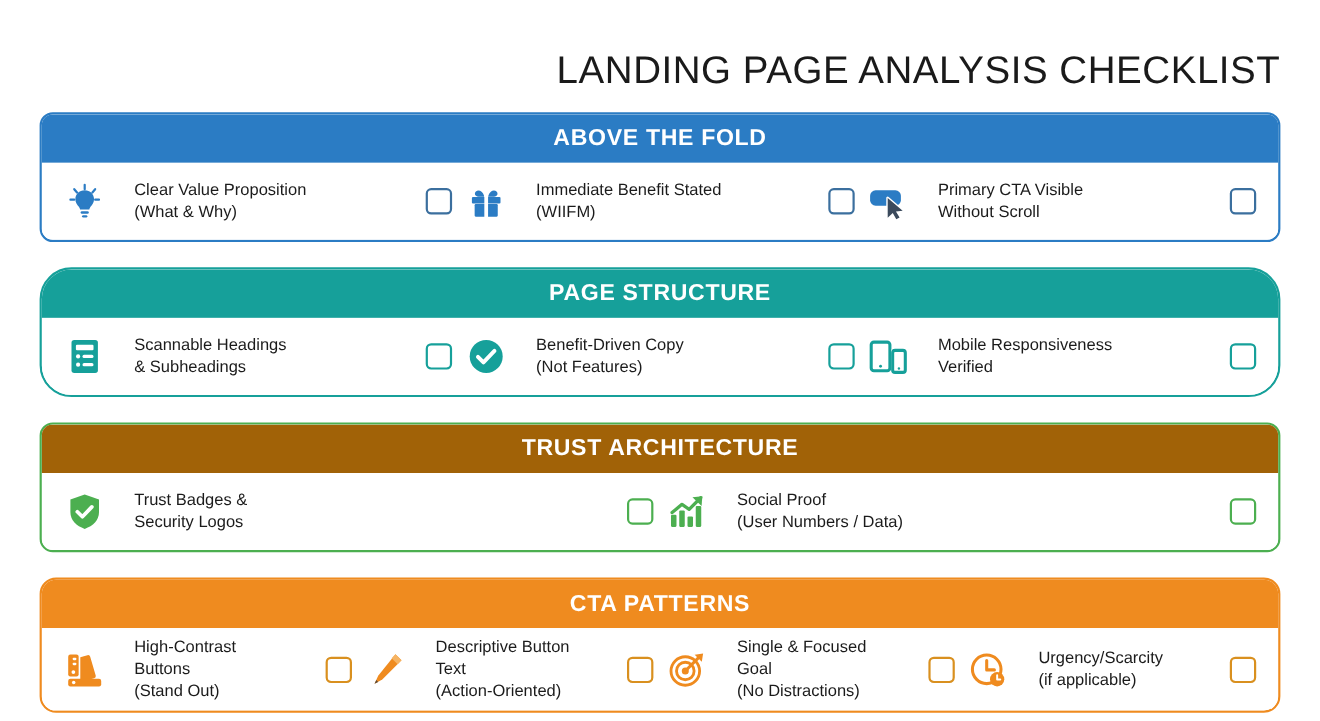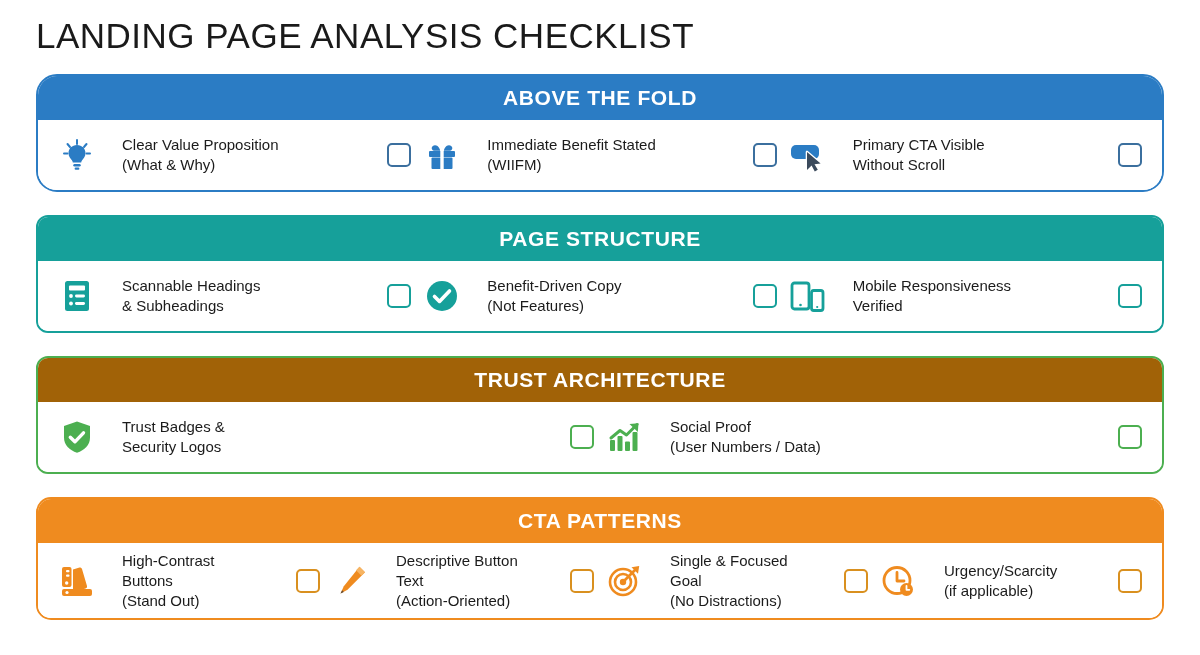--- a/index.html
+++ b/index.html
@@ -5,26 +5,26 @@
   * { box-sizing: border-box; margin: 0; padding: 0; }
   body {
     width: 1200px; height: 655px;
     background: #ffffff;
     font-family: "Liberation Sans", sans-serif;
     overflow: hidden;
   }
   .page { width: 1200px; height: 655px; position: relative; padding: 0 36px; }
 
   .page-title {
-    text-align: left;
+    text-align: right;
     font-size: 35px;
     font-weight: 400;
     letter-spacing: 0.5px;
     color: #1a1a1a;
-    padding-top: 16px;
+    padding-top: 44px;
     padding-bottom: 18px;
     font-family: "Liberation Sans", sans-serif;
   }
 
   .section {
     border-radius: 12px;
     overflow: hidden;
     margin-bottom: 23px;
     border: 2px solid;
     background: #fff;
@@ -69,25 +69,25 @@
   .checkbox {
     flex: 0 0 24px;
     width: 24px; height: 24px;
     border: 2.2px solid;
     border-radius: 5px;
     background: #fff;
     margin-left: 6px;
   }
 
   
-  .sec-blue   { border-color: #2b7cc4; border-radius: 21px; }
+  .sec-blue   { border-color: #2b7cc4; }
   .sec-blue   .section-header { background: #2b7cc4; }
   .sec-blue   .checkbox { border-color: #3b6f9e; }
 
-  .sec-teal   { border-color: #16a09a; }
+  .sec-teal   { border-color: #16a09a; border-radius: 29px; }
   .sec-teal   .section-header { background: #16a09a; }
   .sec-teal   .checkbox { border-color: #16a09a; }
 
   .sec-green  { border-color: #4caf50; }
   .sec-green  .section-header { background: #a16207; }
   .sec-green  .checkbox { border-color: #4caf50; }
 
   .sec-orange { border-color: #ef8b1f; border-radius: 15px; }
   .sec-orange .section-header { background: #ef8b1f; }
   .sec-orange .checkbox { border-color: #d9901f; }

